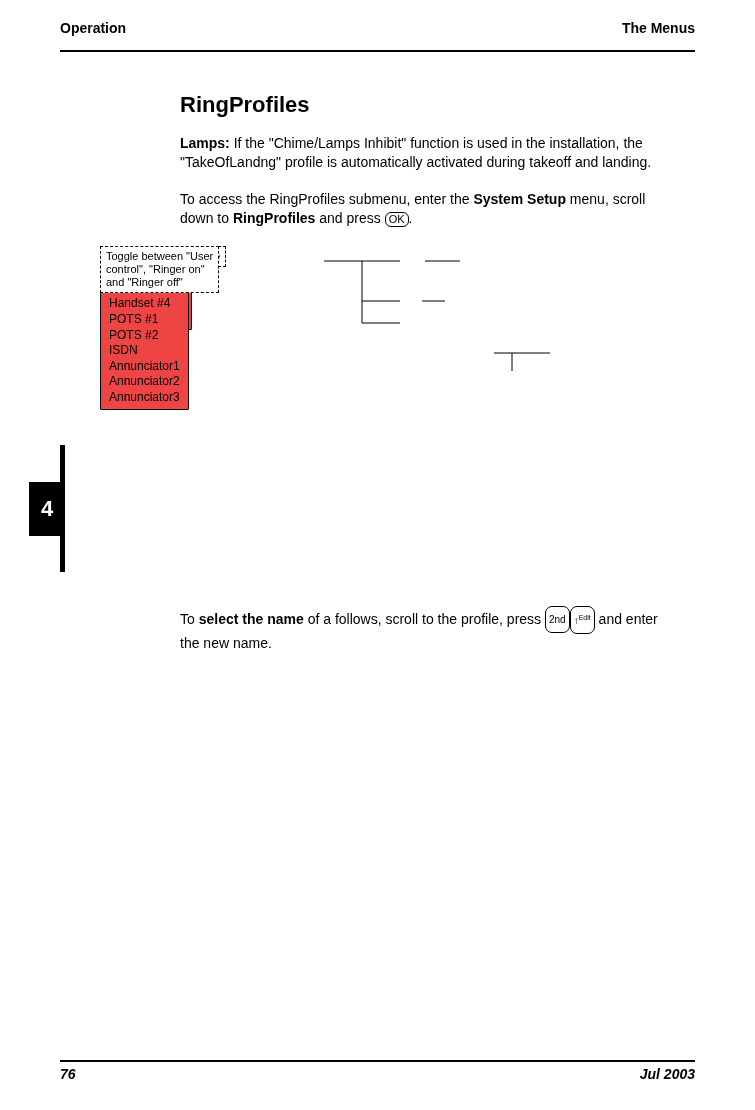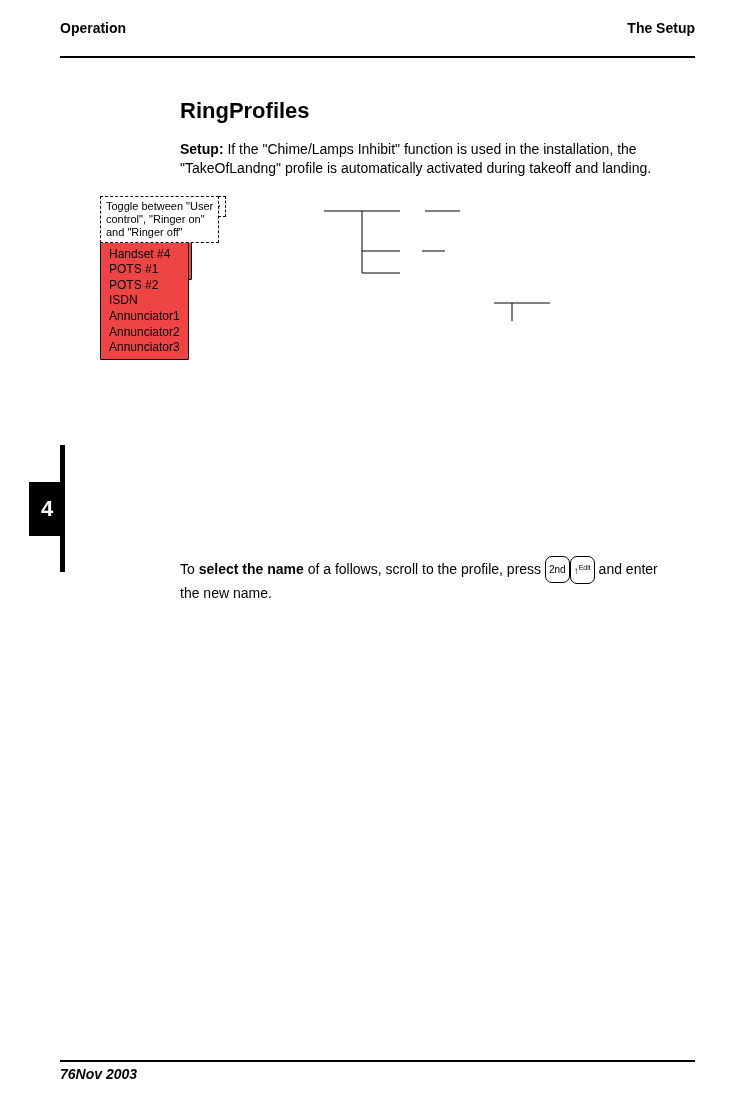--- a/index.html
+++ b/index.html
@@ -17,21 +17,21 @@
     padding: 20px 60px 0 60px;
     position: relative;
     height: 100%;
     box-sizing: border-box;
   }
   .header {
     display: flex;
     justify-content: space-between;
     font-weight: bold;
     border-bottom: 2px solid black;
-    padding-bottom: 20px;
+    padding-bottom: 14px;
     margin-bottom: 40px;
   }
   .content {
     margin-left: 120px;
     margin-right: 20px;
   }
   h2.section-title {
     font-size: 22px;
     font-weight: bold;
     margin: 0 0 16px 0;
@@ -112,21 +112,21 @@
     font-size: 11px;
   }
   .footer {
     position: absolute;
     bottom: 28px;
     left: 60px;
     right: 60px;
     border-top: 2px solid black;
     padding-top: 4px;
     display: flex;
-    justify-content: flex-start;
+    justify-content: space-between;
     font-weight: bold;
     font-style: italic;
   }
   ol.steps {
     margin: 0 0 18px 0;
     padding-left: 48px;
   }
   ol.steps li {
     margin-bottom: 18px;
     padding-left: 4px;
@@ -141,34 +141,37 @@
     pointer-events: none;
   }
 </style>
 </head>
 <body>
 
 <div class="page">
 
   <div class="header">
     <span>Operation</span>
-    <span>The Setup</span>
+    <span>The Menus</span>
   </div>
 
   <div class="chapter-tab">4</div>
   <div class="side-black-bar"></div>
 
   <div class="content">
     <h2 class="section-title">RingProfiles</h2>
 
 
     <p>
-      <span class="bold">Setup:</span><span>  If the "Chime/Lamps Inhibit" function is used in the installation, the "TakeOfLandng" profile is automatically activated during takeoff and landing.</span>
+      <span class="bold">Lamps:</span><span>  If the "Chime/Lamps Inhibit" function is used in the installation, the "TakeOfLandng" profile is automatically activated during takeoff and landing.</span>
     </p>
 
+    <p>
+      <span>To access the RingProfiles submenu, enter the </span><span class="bold">System Setup</span><span> menu, scroll down to </span><span class="bold">RingProfiles</span><span> and press </span><span class="ok-btn">OK</span><span>.</span>
+    </p>
 
     <div class="diagram-wrap">
 
       <svg class="conn" width="600" height="340">
 
         <line x1="84" y1="18" x2="117" y2="18" stroke="black" stroke-width="1"></line>
 
         <line x1="224" y1="15" x2="300" y2="15" stroke="black" stroke-width="1"></line>
         <line x1="262" y1="15" x2="262" y2="77" stroke="black" stroke-width="1"></line>
         <line x1="262" y1="55" x2="300" y2="55" stroke="black" stroke-width="1"></line>
@@ -219,16 +222,16 @@
     <p>
       <span>To </span><span class="bold">select the name</span><span> of a follows, scroll to the profile, press </span><span class="key-btn">2nd</span><span class="key-btn"><span>↑</span><sup style="font-size:7px;">Edit</sup></span><span> and enter the new name.</span>
     </p>
 
 
 
   </div>
 
   <div class="footer">
     <span>76</span>
-    <span>Nov 2003</span>
+    <span>Jul 2003</span>
   </div>
 
 </div>
 
 </body></html>

